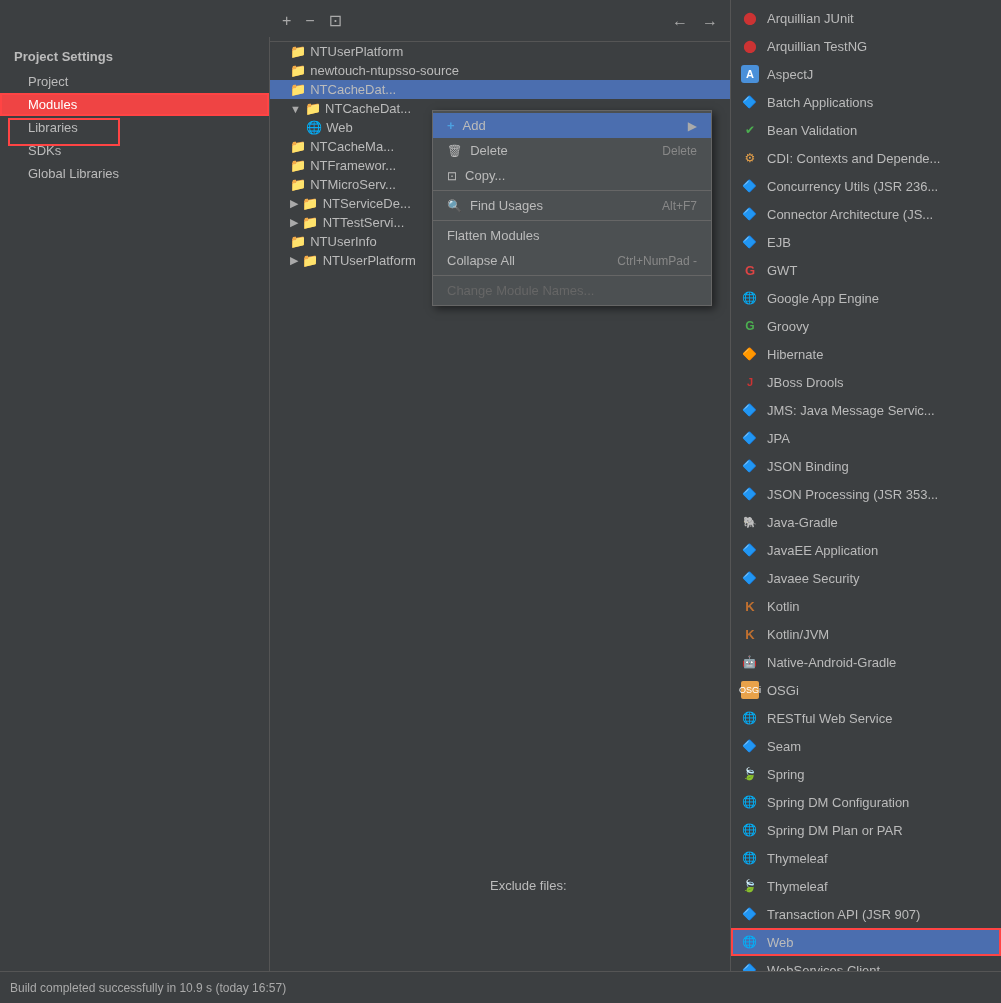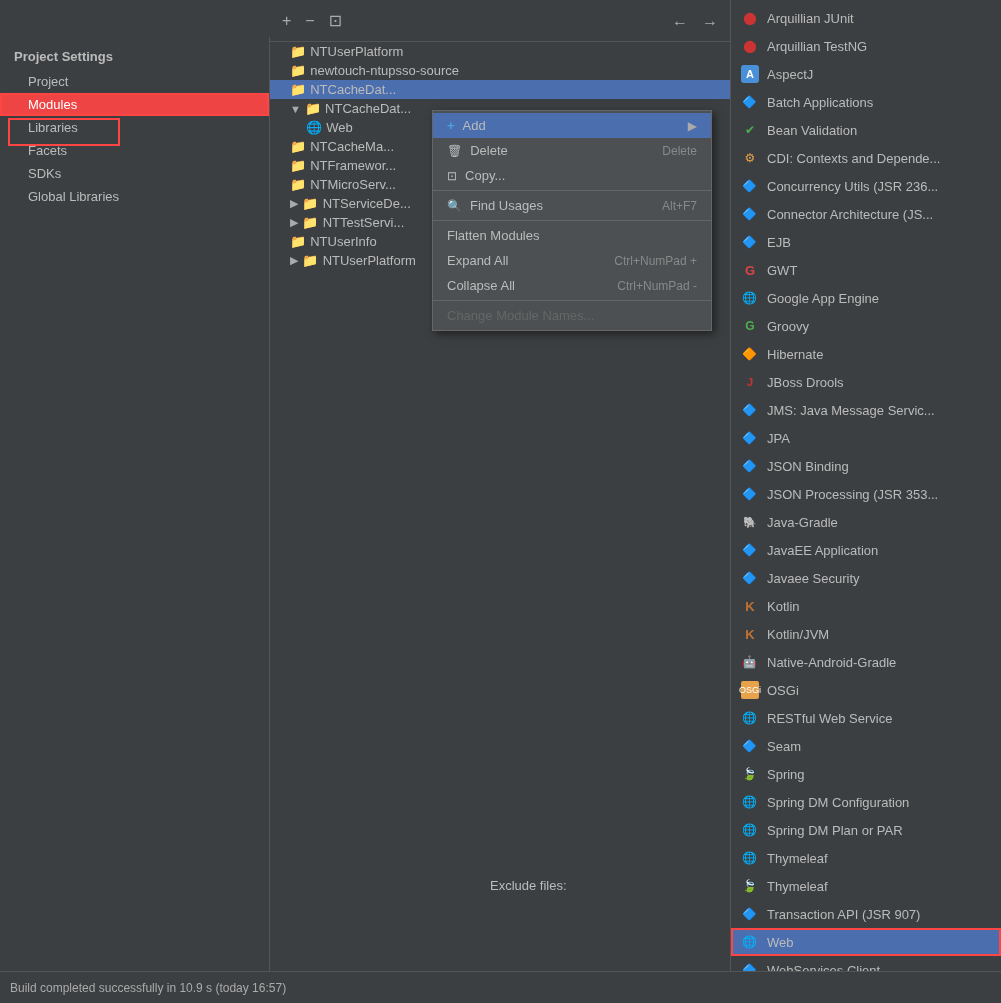--- a/index.html
+++ b/index.html
@@ -244,21 +244,20 @@
     }
   </style>
 </head>
 <body>
 
 <div class="sidebar">
   <div class="sidebar-section-title">Project Settings</div>
   <div class="sidebar-item">Project</div>
   <div class="sidebar-item active">Modules</div>
   <div class="sidebar-item">Libraries</div>
-  <div class="sidebar-item">Facets</div>
 
   <div class="sidebar-item">SDKs</div>
   <div class="sidebar-item">Global Libraries</div>
 
   <div class="sidebar-bottom">
     <div class="problems-item">
       <span>Problems</span>
       <span class="problems-badge">21</span>
     </div>
   </div>
@@ -364,26 +363,20 @@
     <span class="ctx-shortcut">Alt+F7</span>
   </div>
   <div class="ctx-separator"></div>
   <div class="ctx-item">
     <div class="ctx-item-left">
       <span>Flatten Modules</span>
     </div>
   </div>
   <div class="ctx-item">
     <div class="ctx-item-left">
-      <span>Expand All</span>
-    </div>
-    <span class="ctx-shortcut">Ctrl+NumPad +</span>
-  </div>
-  <div class="ctx-item">
-    <div class="ctx-item-left">
       <span>Collapse All</span>
     </div>
     <span class="ctx-shortcut">Ctrl+NumPad -</span>
   </div>
   <div class="ctx-separator"></div>
   <div class="ctx-item disabled">
     <div class="ctx-item-left">
       <span>Change Module Names...</span>
     </div>
   </div>

